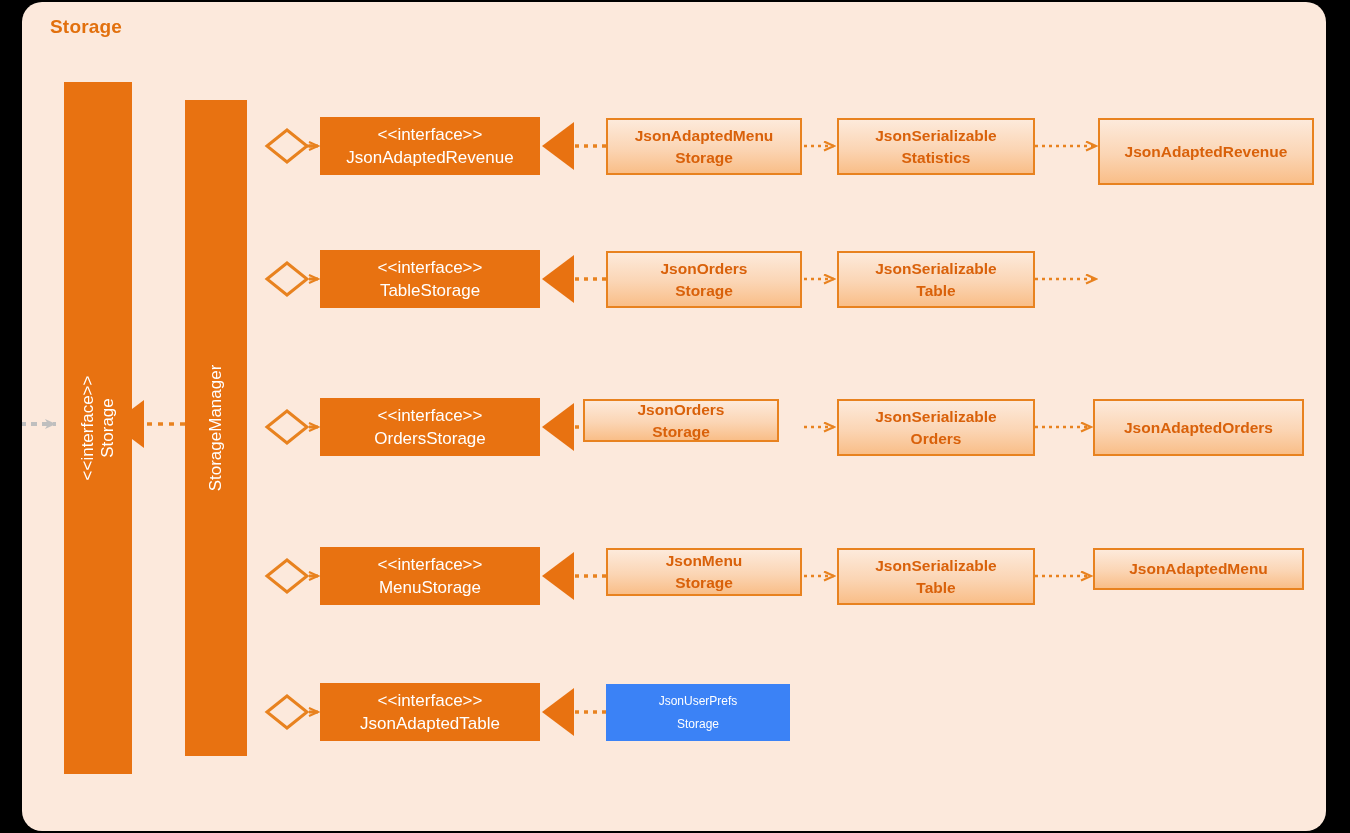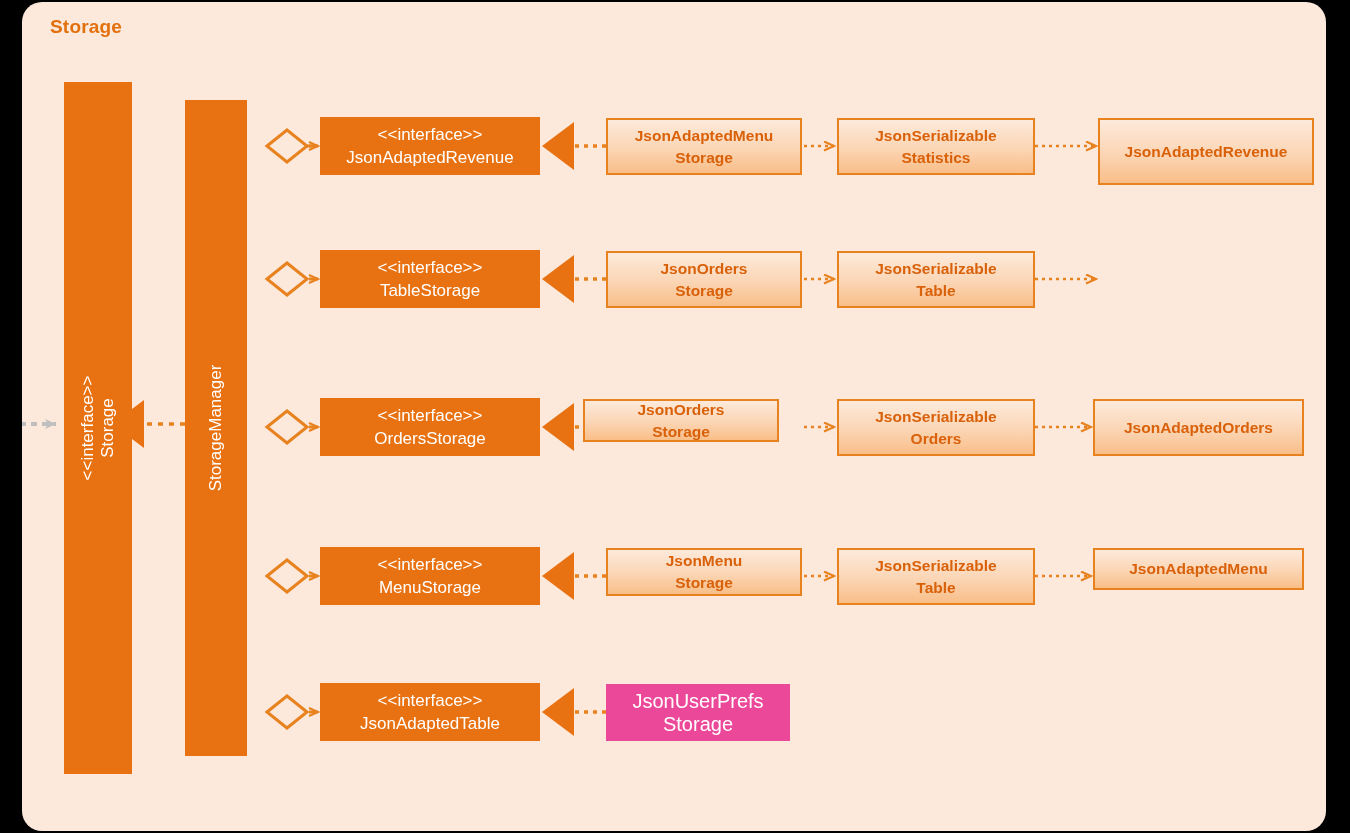--- a/index.html
+++ b/index.html
@@ -80,27 +80,27 @@
     font-size: 15.5px;
     line-height: 22px;
     text-align: center;
     box-sizing: border-box;
   }
   .cbox .l1, .cbox .l2 { display:block; white-space: nowrap; }
 
   
   .sbox {
     position: absolute;
-    background: #ec4899;
+    background: #3b82f6;
     color: #FFFFFF;
     display: flex;
     flex-direction: column;
     align-items: center;
     justify-content: center;
-    font-size: 20px;
+    font-size: 12px;
     line-height: 23px;
     text-align: center;
   }
   .sbox .l1, .sbox .l2 { display:block; white-space: nowrap; }
 
   svg.ov {
     position: absolute;
     left: 0; top: 0;
     width: 1304px; height: 829px;
     pointer-events: none;

